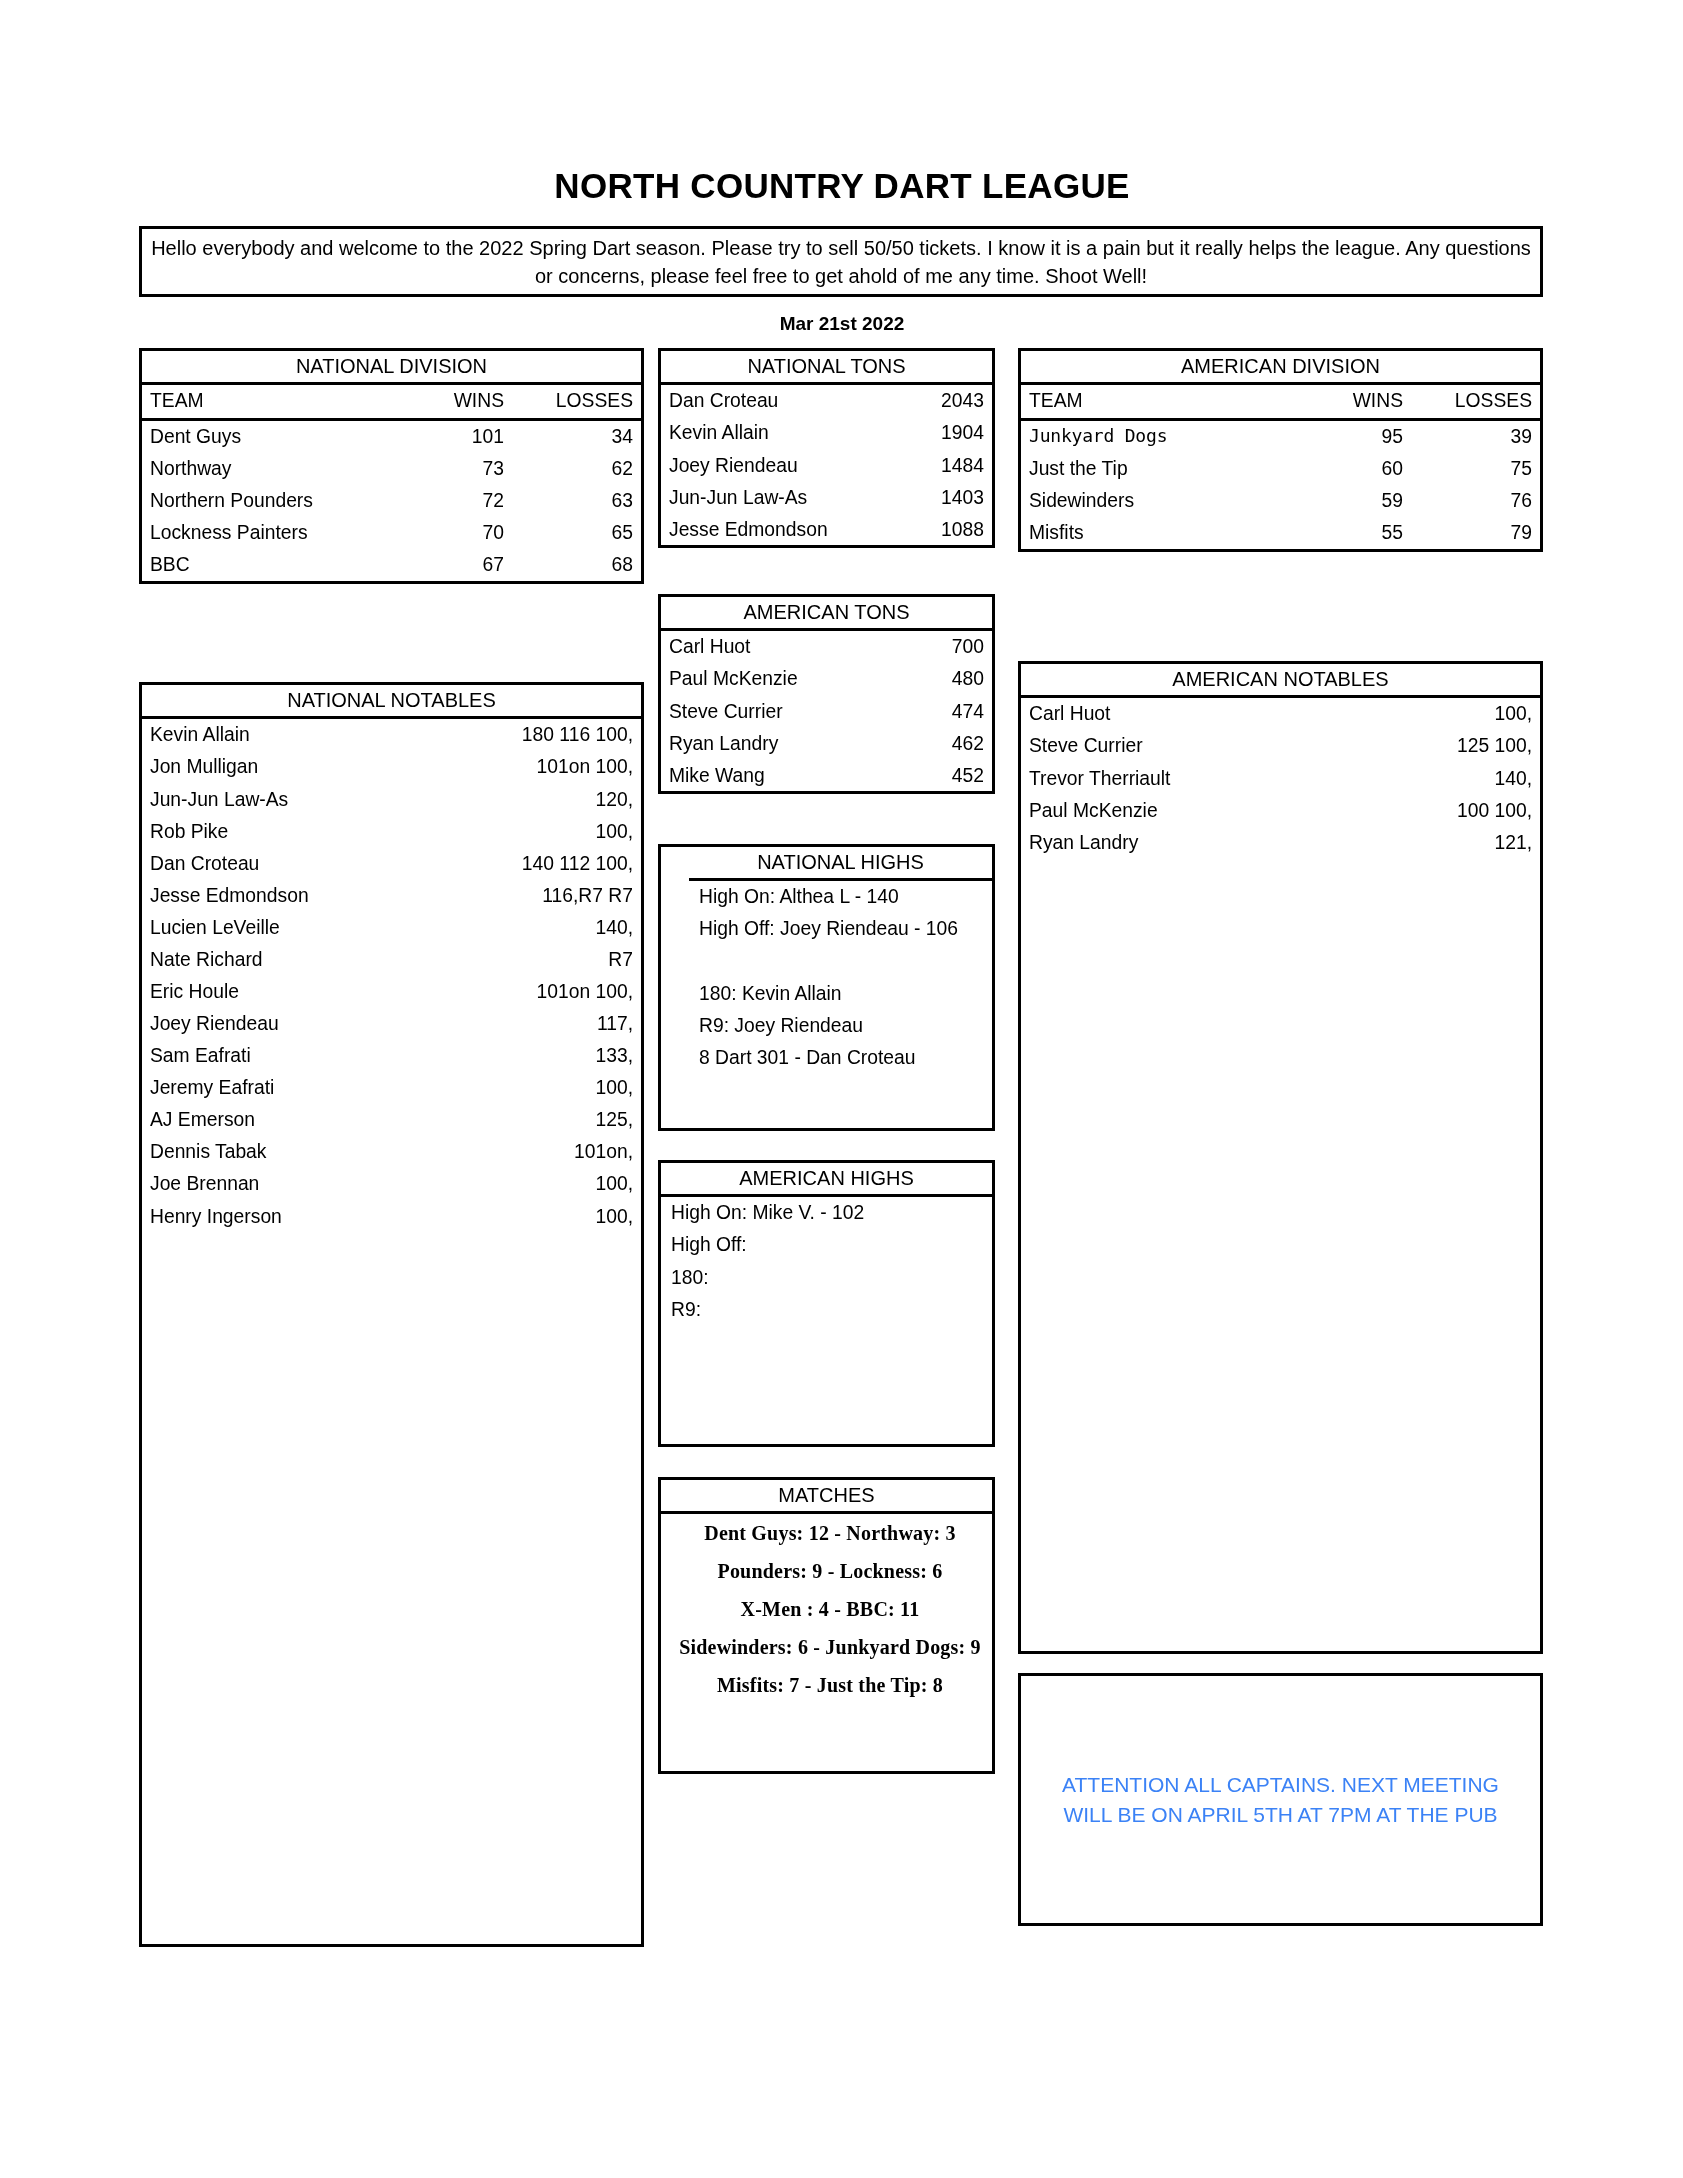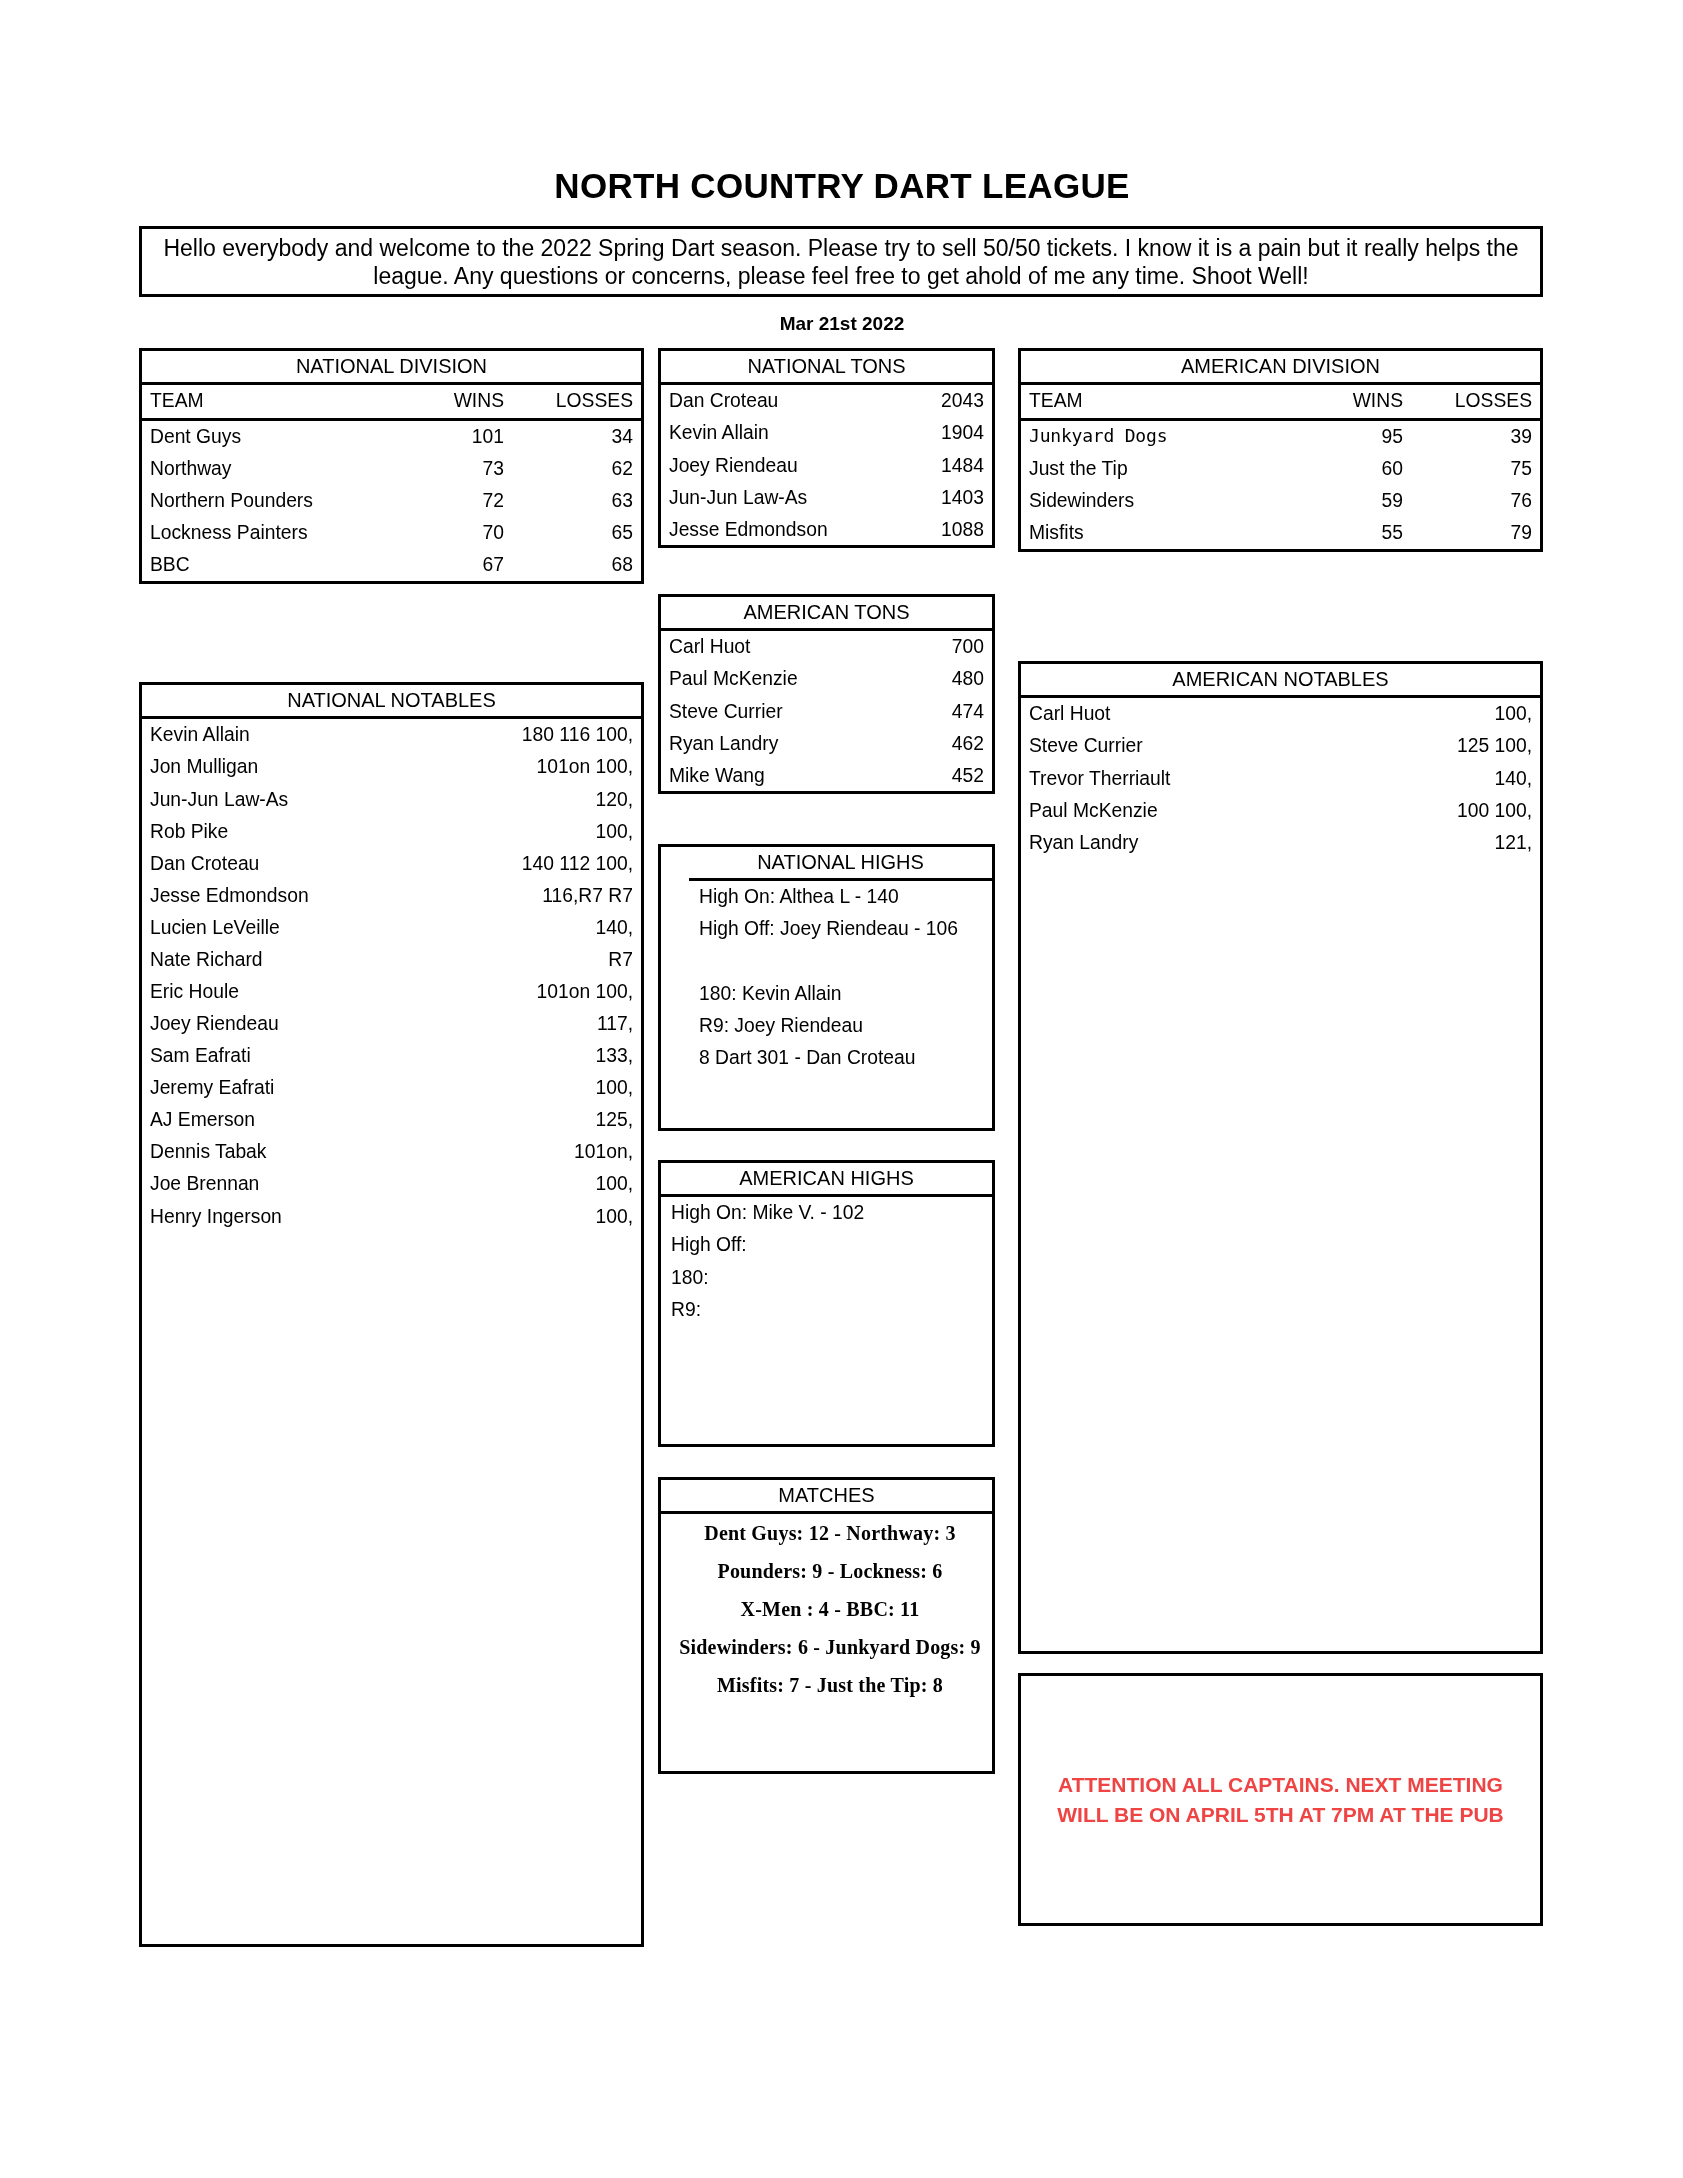--- a/index.html
+++ b/index.html
@@ -41,21 +41,21 @@
     top: 226px;
     width: 1404px;
     height: 71px;
     border: 3px solid #000;
     box-sizing: border-box;
     display: flex;
     align-items: center;
     justify-content: center;
   }
   .welcome-text {
-    font-size: 23px;
+    font-size: 20px;
     line-height: 28px;
     text-align: center;
     padding: 0 6px;
   }
 
   .doc-date {
     position: absolute;
     left: 139px;
     top: 313px;
     width: 1406px;
@@ -421,17 +421,17 @@
     <div class="panel-body">
       <div class="mrow">Dent Guys: 12 - Northway: 3</div>
       <div class="mrow">Pounders: 9 - Lockness: 6</div>
       <div class="mrow">X-Men : 4 - BBC: 11</div>
       <div class="mrow">Sidewinders: 6 - Junkyard Dogs: 9</div>
       <div class="mrow">Misfits: 7 - Just the Tip: 8</div>
     </div>
   </div>
 
   <div class="panel" id="attention-notice">
-    <div class="notice-text" style="color: #ef4444; font-weight: bold;">ATTENTION ALL CAPTAINS. NEXT MEETING WILL BE ON APRIL 5TH AT 7PM AT THE PUB</div>
+    <div class="notice-text" style="color: #3b82f6;">ATTENTION ALL CAPTAINS. NEXT MEETING WILL BE ON APRIL 5TH AT 7PM AT THE PUB</div>
   </div>
 
 </div>
 
 
 </body></html>

